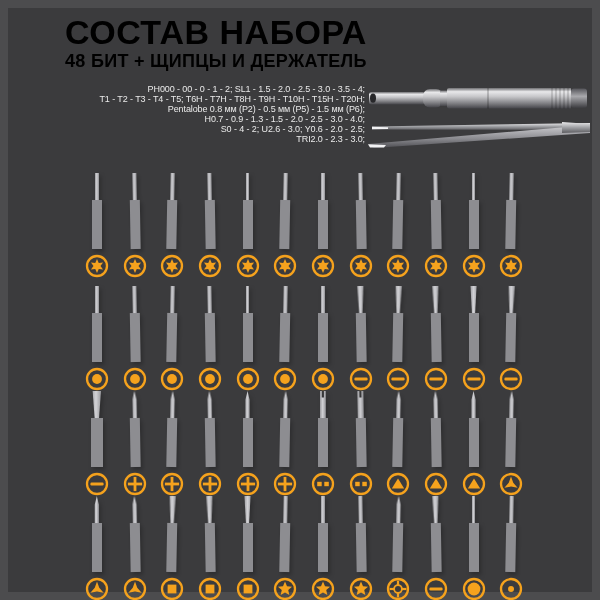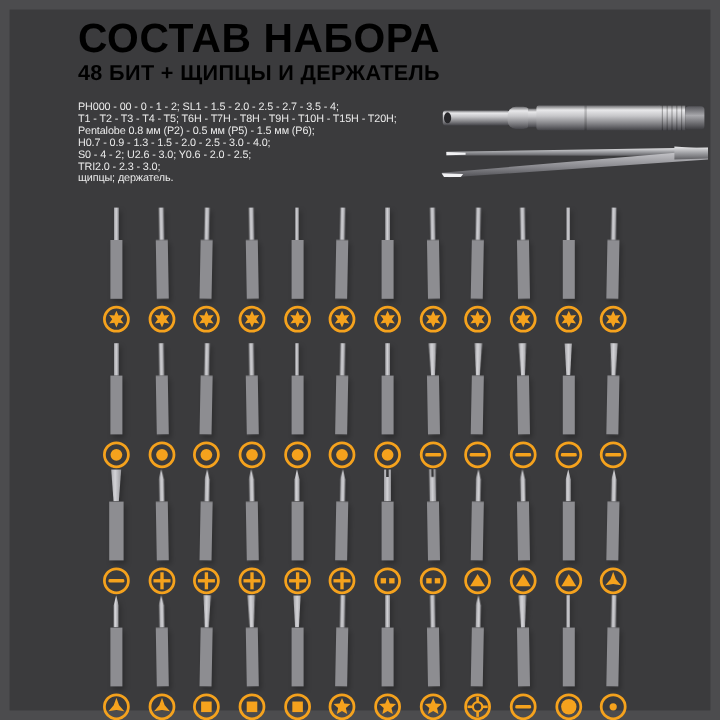--- a/index.html
+++ b/index.html
@@ -1,19 +1,20 @@
 <!DOCTYPE html>
 <html><head>
 <meta charset="utf-8">
 <style>
   html,body{margin:0;padding:0;background:#222;}
   .stage{
     position:relative;width:600px;height:600px;overflow:hidden;
     background:#4c4c4e;
     font-family:"Liberation Sans",sans-serif;
+    text-align:right;
   }
   .panel{position:absolute;inset:8px;background:#3b3b3d;}
   
   .title{
     position:absolute;left:57px;top:6px;margin:0;
     font-size:34px;font-weight:bold;letter-spacing:.5px;line-height:36px;
   }
   .subtitle{
     position:absolute;left:57px;top:42px;margin:0;
     font-size:18px;font-weight:bold;letter-spacing:.3px;line-height:22px;
@@ -55,27 +56,26 @@
 </head>
 <body>
 
 <div class="stage">
   <div class="panel">
 
     <h1 class="title">СОСТАВ НАБОРА</h1>
     <h2 class="subtitle">48 БИТ + ЩИПЦЫ И ДЕРЖАТЕЛЬ</h2>
 
     <div class="specs">
-        <div class="spec-line">PH000 - 00 - 0 - 1 - 2; SL1 - 1.5 - 2.0 - 2.5 - 2.7 - 3.5 - 4;</div>
+        <div class="spec-line">PH000 - 00 - 0 - 1 - 2; SL1 - 1.5 - 2.0 - 2.5 - 3.0 - 3.5 - 4;</div>
         <div class="spec-line">T1 - T2 - T3 - T4 - T5; T6H - T7H - T8H - T9H - T10H - T15H - T20H;</div>
         <div class="spec-line">Pentalobe 0.8 мм (P2) - 0.5 мм (P5) - 1.5 мм (P6);</div>
         <div class="spec-line">H0.7 - 0.9 - 1.3 - 1.5 - 2.0 - 2.5 - 3.0 - 4.0;</div>
         <div class="spec-line">S0 - 4 - 2; U2.6 - 3.0; Y0.6 - 2.0 - 2.5;</div>
         <div class="spec-line">TRI2.0 - 2.3 - 3.0;</div>
-        <div class="spec-line">щипцы; держатель.</div>
       </div>
 
     <svg class="holder" width="222" height="38" viewBox="0 0 222 38">
       <defs>
         <linearGradient id="gm" x1="0" y1="0" x2="0" y2="1">
           <stop offset="0" stop-color="#6f6f72"></stop>
           <stop offset="0.18" stop-color="#e8e8ea"></stop>
           <stop offset="0.42" stop-color="#c6c6c9"></stop>
           <stop offset="0.72" stop-color="#86868a"></stop>
           <stop offset="1" stop-color="#45454a"></stop>

